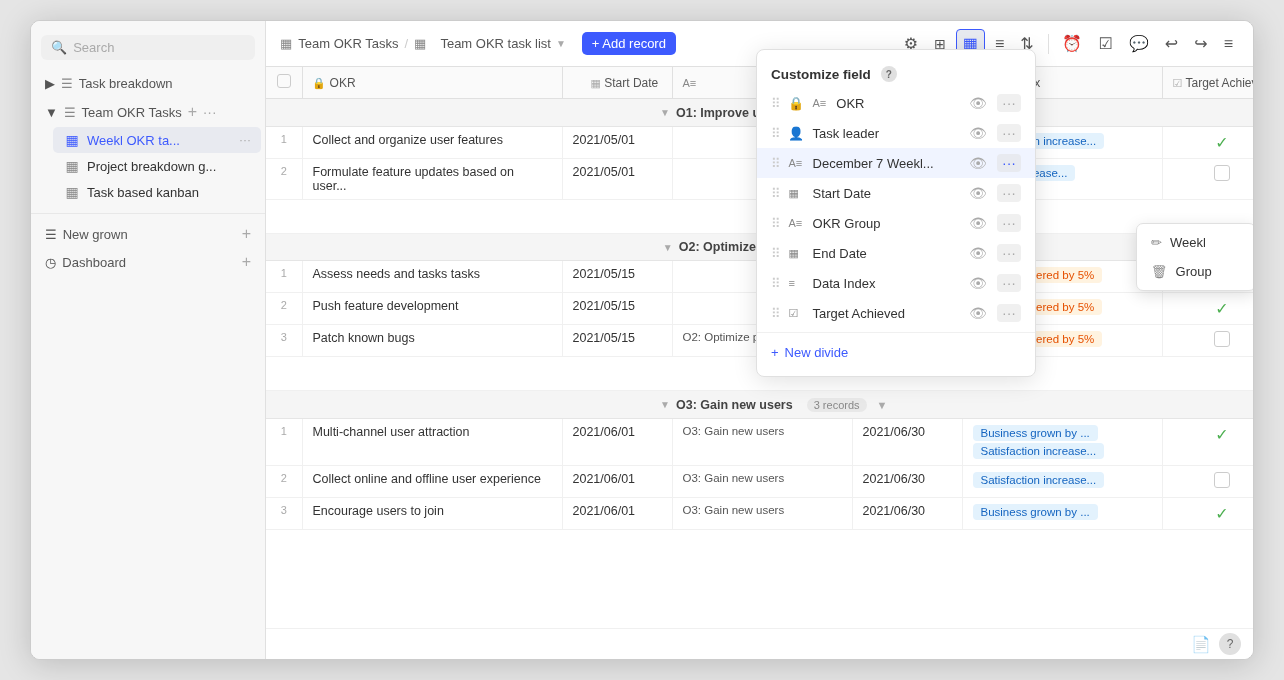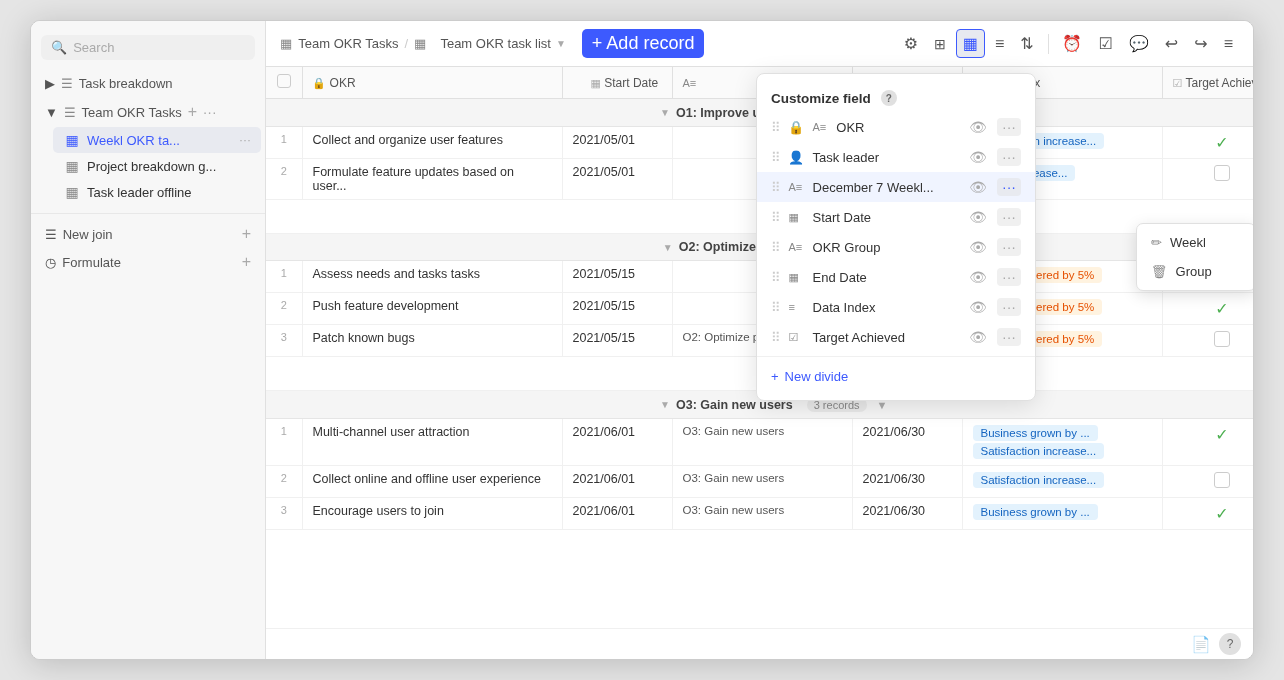--- a/index.html
+++ b/index.html
@@ -25,21 +25,21 @@
 
     
     .main { flex: 1; display: flex; flex-direction: column; overflow: hidden; position: relative; }
     
     
     .toolbar { display: flex; align-items: center; padding: 8px 14px; border-bottom: 1px solid #e0e0e0; gap: 8px; background: #fff; }
     .toolbar-left { display: flex; align-items: center; gap: 8px; flex: 1; }
     .toolbar-breadcrumb { display: flex; align-items: center; gap: 6px; color: #555; font-size: 13px; }
     .toolbar-breadcrumb .sep { color: #ccc; }
     .toolbar-tab { display: flex; align-items: center; gap: 5px; padding: 4px 8px; border-radius: 5px; color: #555; font-size: 13px; cursor: pointer; }
-    .toolbar-add { display: flex; align-items: center; gap: 4px; padding: 4px 10px; background: #3d5afe; color: #fff; border-radius: 5px; font-size: 18px; cursor: pointer; }
+    .toolbar-add { display: flex; align-items: center; gap: 4px; padding: 4px 10px; background: #3d5afe; color: #fff; border-radius: 5px; font-size: 13px; cursor: pointer; }
     .toolbar-icons { display: flex; align-items: center; gap: 4px; margin-left: auto; }
     .toolbar-icon { padding: 4px 6px; border-radius: 4px; cursor: pointer; color: #555; font-size: 16px; }
     .toolbar-icon.active { background: #e8eaf0; color: #3d5afe; border: 1.5px solid #3d5afe; border-radius: 4px; }
     .toolbar-divider { width: 1px; height: 20px; background: #e0e0e0; margin: 0 4px; }
 
     
     .table-area { flex: 1; overflow-y: auto; overflow-x: auto; position: relative; }
     table { width: 100%; border-collapse: collapse; table-layout: fixed; }
     th { background: #fafafa; border-bottom: 1px solid #e0e0e0; border-right: 1px solid #e0e0e0; padding: 7px 10px; font-weight: 500; color: #555; font-size: 12px; text-align: left; position: sticky; top: 0; z-index: 2; }
     th:first-child { width: 36px; }
@@ -57,21 +57,21 @@
     .check-empty { width: 16px; height: 16px; border: 1.5px solid #ccc; border-radius: 3px; display: inline-block; }
     .col-okr { width: 260px; }
     .col-start { width: 110px; padding-left: 28px; }
     .col-okrgroup { width: 180px; }
     .col-enddate { width: 110px; }
     .col-dataindex { width: 200px; }
     .col-target { width: 120px; }
     .col-check { width: 36px; }
 
     
-    .dropdown-overlay { position: absolute; top: 52px; left: 490px; z-index: 100; background: #fff; border: 1px solid #e0e0e0; border-radius: 8px; box-shadow: 0 4px 24px rgba(0,0,0,0.12); width: 280px; padding: 8px 0; }
+    .dropdown-overlay { position: absolute; top: 28px; left: 490px; z-index: 100; background: #fff; border: 1px solid #e0e0e0; border-radius: 8px; box-shadow: 0 4px 24px rgba(0,0,0,0.12); width: 280px; padding: 8px 0; }
     .dropdown-title { display: flex; align-items: center; gap: 6px; padding: 8px 14px 6px; font-size: 13.5px; font-weight: 600; color: #333; }
     .dropdown-title .help { display: inline-flex; align-items: center; justify-content: center; width: 16px; height: 16px; background: #e0e0e0; border-radius: 50%; font-size: 10px; color: #666; margin-left: 4px; }
     .dropdown-item { display: flex; align-items: center; gap: 8px; padding: 6px 14px; cursor: pointer; color: #333; font-size: 13px; }
     .dropdown-item .drag-handle { color: #ccc; font-size: 13px; cursor: grab; }
     .dropdown-item .field-icon { color: #888; font-size: 13px; width: 16px; }
     .dropdown-item .field-label { flex: 1; }
     .dropdown-item .eye { color: #aaa; cursor: pointer; font-size: 14px; }
     .dropdown-item .dots { color: #aaa; cursor: pointer; font-size: 14px; margin-left: 2px; background: #f0f0f0; border-radius: 4px; padding: 1px 5px; }
     .dropdown-item .dots.active { background: #e8eaf0; color: #3d5afe; }
     .dropdown-divider { height: 1px; background: #f0f0f0; margin: 4px 0; }
@@ -125,35 +125,35 @@
         <div class="actions">
           <span class="dots-btn">···</span>
         </div>
       </div>
       <div class="sidebar-item">
         <span class="icon">▦</span>
         <span>Project breakdown g...</span>
       </div>
       <div class="sidebar-item">
         <span class="icon">▦</span>
-        <span>Task leader offline</span>
+        <span>Task based kanban</span>
       </div>
     </div>
 
     <div style="margin-top:8px; border-top:1px solid #e8e8e8;"></div>
 
     <div class="sidebar-footer-item" style="margin-top:6px;">
       <span class="icon">☰</span>
-      <span>New join</span>
+      <span>New grown</span>
       <span class="add-btn">+</span>
     </div>
 
     <div class="sidebar-footer-item">
       <span class="icon">◷</span>
-      <span>Formulate</span>
+      <span>Dashboard</span>
       <span class="add-btn">+</span>
     </div>
   </div>
 
   <div class="main">
 
     <div class="toolbar">
       <div class="toolbar-left">
         <div class="toolbar-breadcrumb">
           <span style="color:#888;">▦</span>

